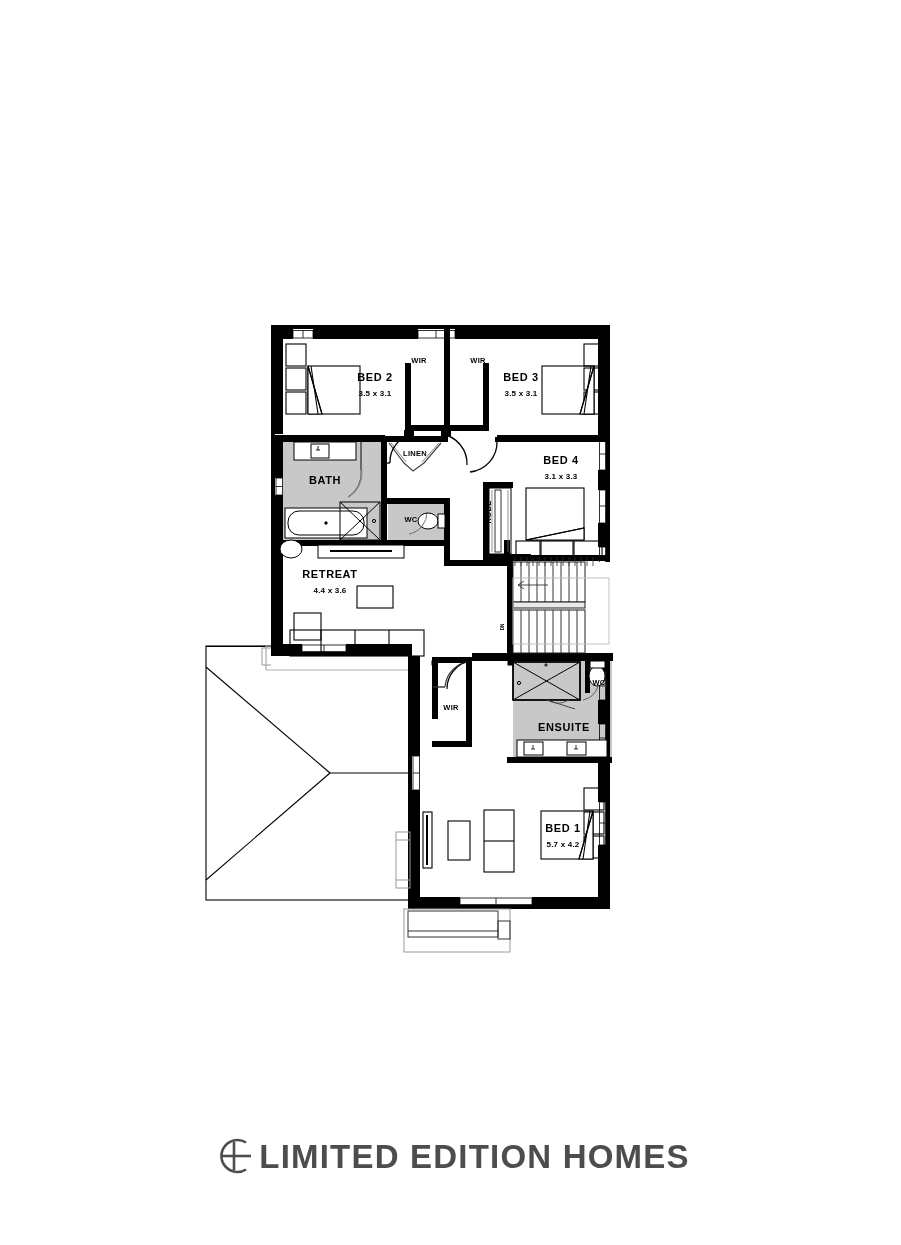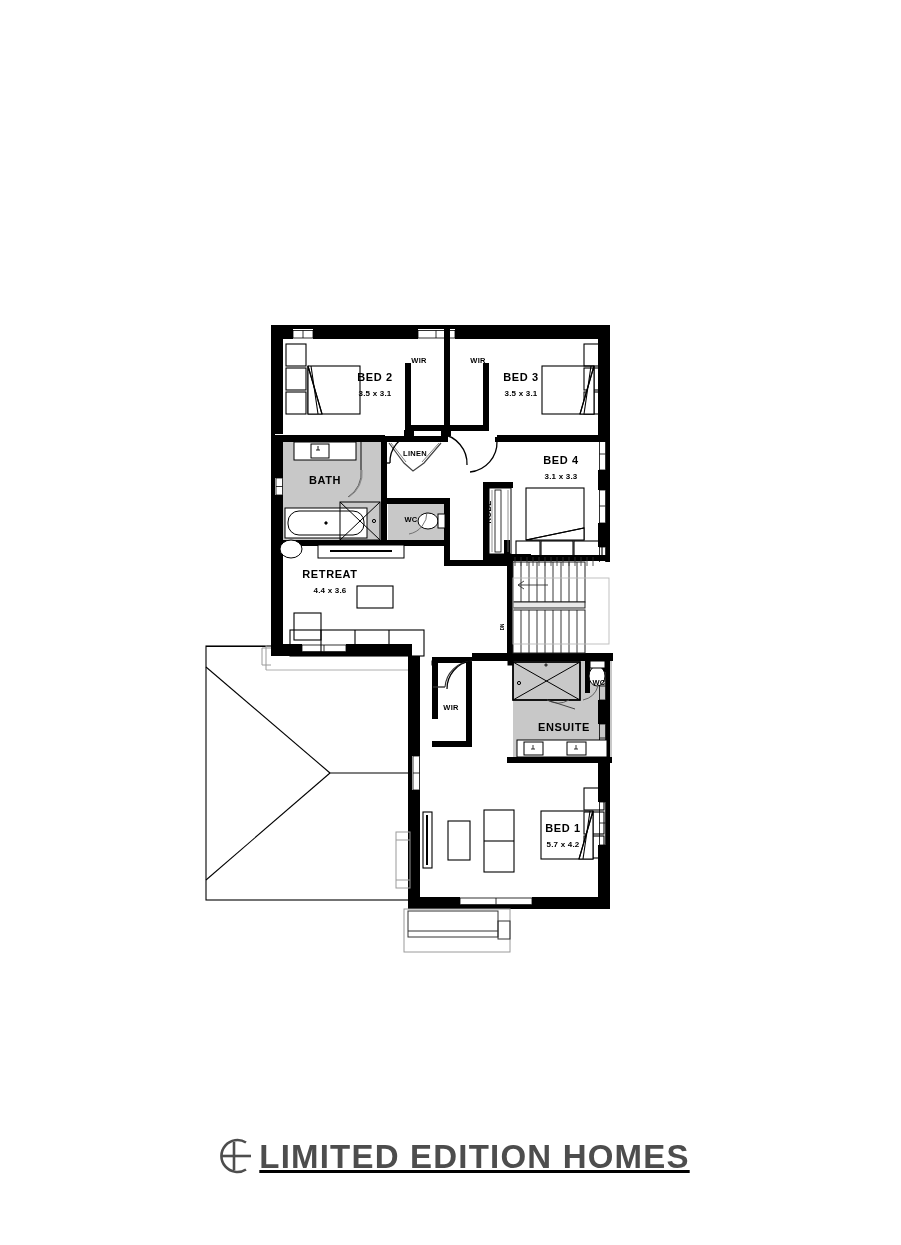--- a/index.html
+++ b/index.html
@@ -5,21 +5,21 @@
   html,body{margin:0;padding:0;background:#ffffff;}
   body{width:901px;height:1245px;font-family:"Liberation Sans",sans-serif;overflow:hidden;}
   #stage{position:relative;width:901px;height:1245px;background:#fff;}
   #plan{position:absolute;left:0;top:0;width:901px;height:1245px;}
   .roomlabel{font-family:"Liberation Sans",sans-serif;font-weight:bold;fill:#000;text-anchor:middle;}
   .roomname{font-size:11px;letter-spacing:0.6px;}
   .roomdim{font-size:8px;letter-spacing:0.2px;}
   .tinylabel{font-size:7.5px;font-weight:bold;fill:#000;text-anchor:middle;font-family:"Liberation Sans",sans-serif;letter-spacing:.3px;}
   .microlabel{font-size:4.6px;font-weight:bold;fill:#000;text-anchor:middle;font-family:"Liberation Sans",sans-serif;}
   #logo{position:absolute;left:0;bottom:62px;width:901px;text-align:center;}
-  #logo .wrap{display:inline-flex;align-items:center;gap:0px;text-decoration:underline;}
+  #logo .wrap{display:inline-flex;align-items:center;gap:0px;}
   #logo .mark{width:46px;height:46px;display:block;margin-right:2px;}
   #logo .word{font-family:"Liberation Sans",sans-serif;font-size:33px;font-weight:bold;letter-spacing:1.2px;color:#4d4d4d;line-height:1;white-space:nowrap;}
 </style>
 </head>
 <body>
 
 <div id="stage">
 
   <svg id="plan" viewBox="0 0 901 1245">
 

